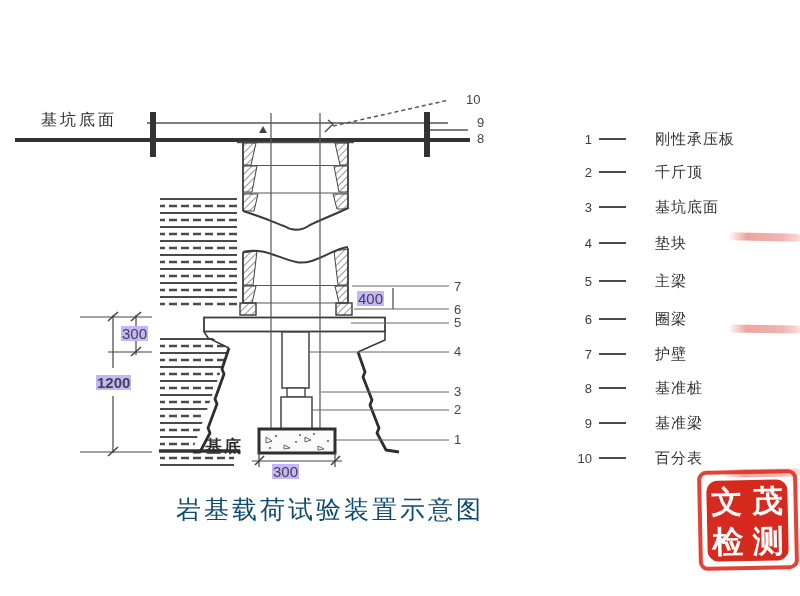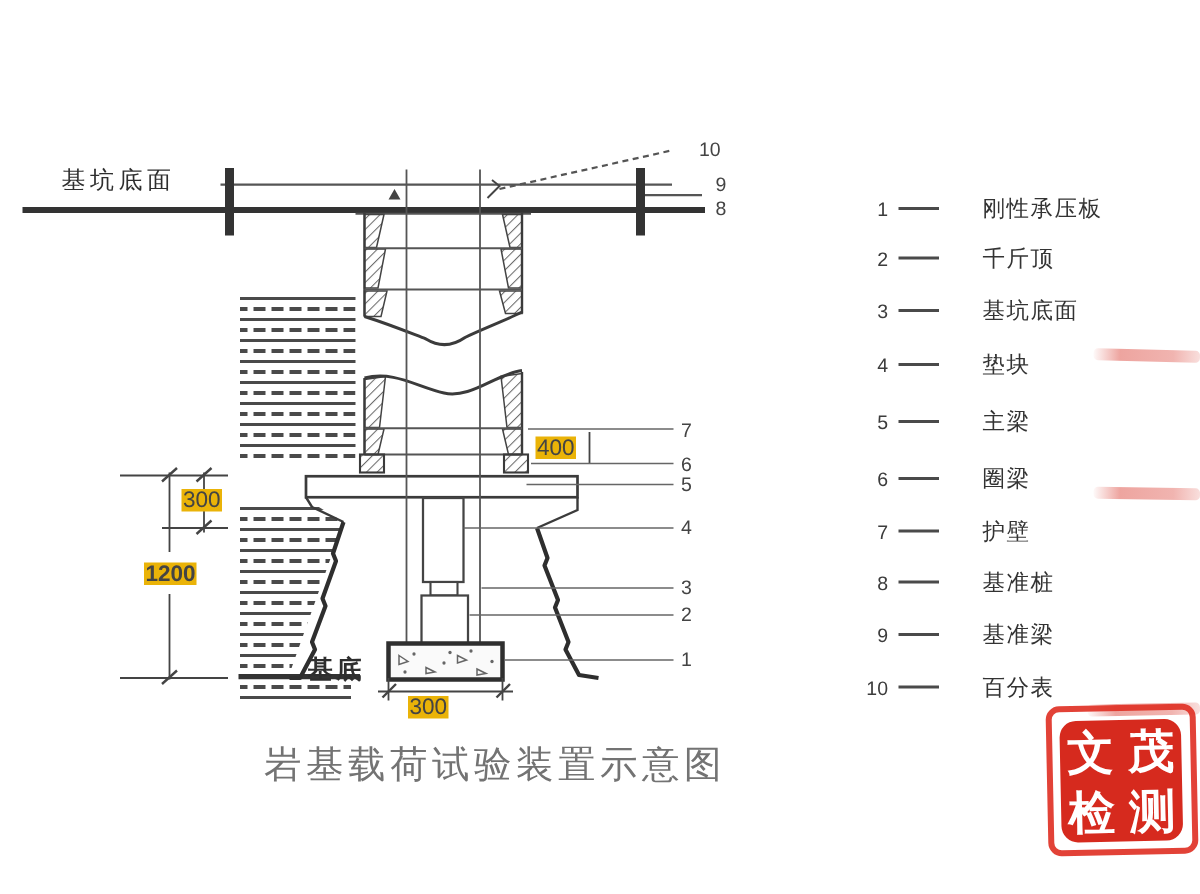--- a/index.html
+++ b/index.html
@@ -1,36 +1,36 @@
 <!DOCTYPE html>
 <html><head>
 <meta charset="utf-8">
 <style>
   html,body{margin:0;padding:0;background:#fff;}
   .canvas{position:relative;width:800px;height:596px;background:#ffffff;overflow:hidden;
           font-family:"Liberation Sans","DejaVu Sans",sans-serif;}
   svg{position:absolute;left:0;top:0;}
   .lbl{position:absolute;color:#2e2e2e;white-space:nowrap;}
-  .dimlbl{position:absolute;color:#444;font-size:15px;background:#eab308;padding:0 1px;line-height:1;}
+  .dimlbl{position:absolute;color:#444;font-size:15px;background:#c4b5fd;padding:0 1px;line-height:1;}
   .callout{position:absolute;color:#444;font-size:13px;line-height:1;}
   
   .legend-row{position:absolute;left:568px;height:22px;display:flex;align-items:center;}
   .legend-num{width:24px;text-align:right;font-size:13px;color:#3c3c3c;}
   .legend-dash{width:27px;border-top:2px solid #4a4a4a;margin-left:7px;}
   .legend-label{margin-left:29px;font-size:15px;color:#333;letter-spacing:1px;}
   
   .stamp{position:absolute;left:698px;top:470px;width:100px;height:100px;transform:rotate(-1.2deg);}
   .stamp-border{position:absolute;inset:0;border:4px solid #e03226;border-radius:9px;opacity:.92;}
   .stamp-inner{position:absolute;left:9px;top:10px;right:10px;bottom:9px;background:#d62a1e;border-radius:11px;
                display:grid;grid-template-columns:1fr 1fr;grid-template-rows:1fr 1fr;place-items:center;
                color:#fff;font-size:31px;font-weight:700;line-height:1;}
   .stamp-inner span{transform:translateY(1px);}
   .red-streak{position:absolute;height:8px;opacity:.5;border-radius:3px;
               background:linear-gradient(90deg,rgba(214,42,30,.05),rgba(214,42,30,.85) 25%,rgba(214,42,30,.7) 75%,rgba(214,42,30,.3));}
-  .title{position:absolute;font-size:25px;letter-spacing:3px;color:#737373;font-weight:500;}
+  .title{position:absolute;font-size:25px;letter-spacing:3px;color:#0c4a6e;font-weight:500;}
 </style>
 </head>
 <body>
 
 <div class="canvas">
 
   <svg width="800" height="596" viewBox="0 0 800 596">
     <defs>
       <pattern id="hatch45" width="5" height="5" patternTransform="rotate(45)" patternUnits="userSpaceOnUse">
         <line x1="0" y1="0" x2="0" y2="5" stroke="#6b6b6b" stroke-width="1.4"></line>

